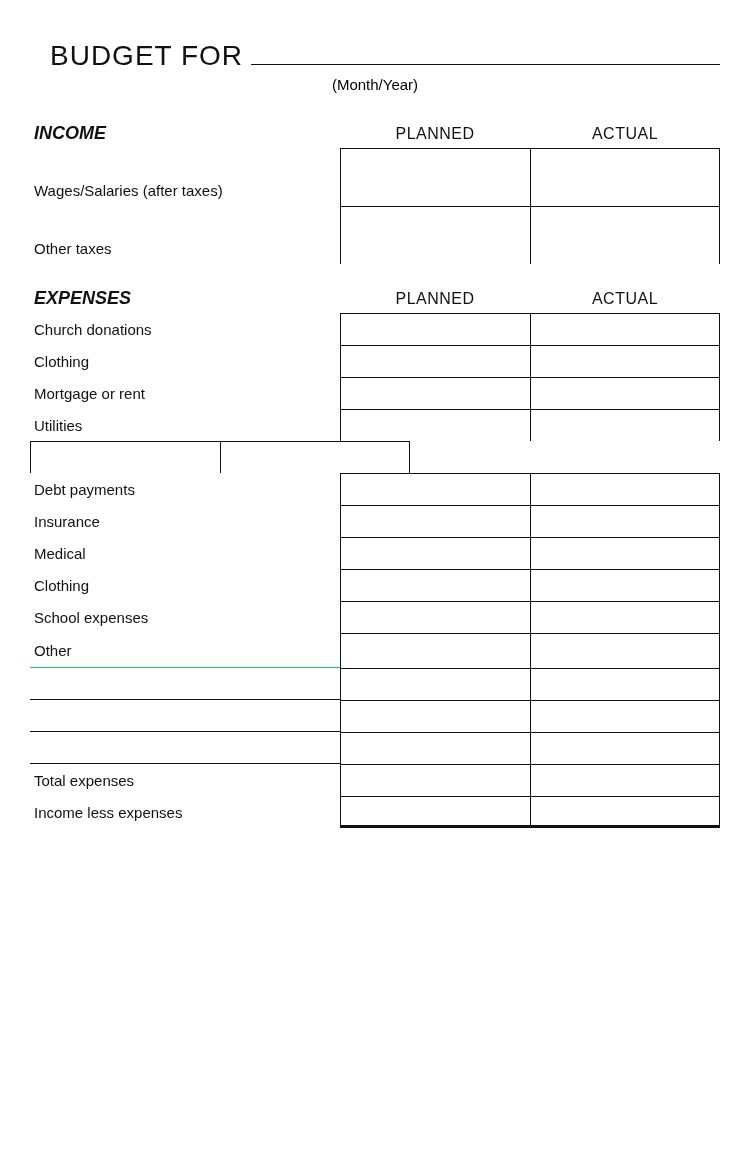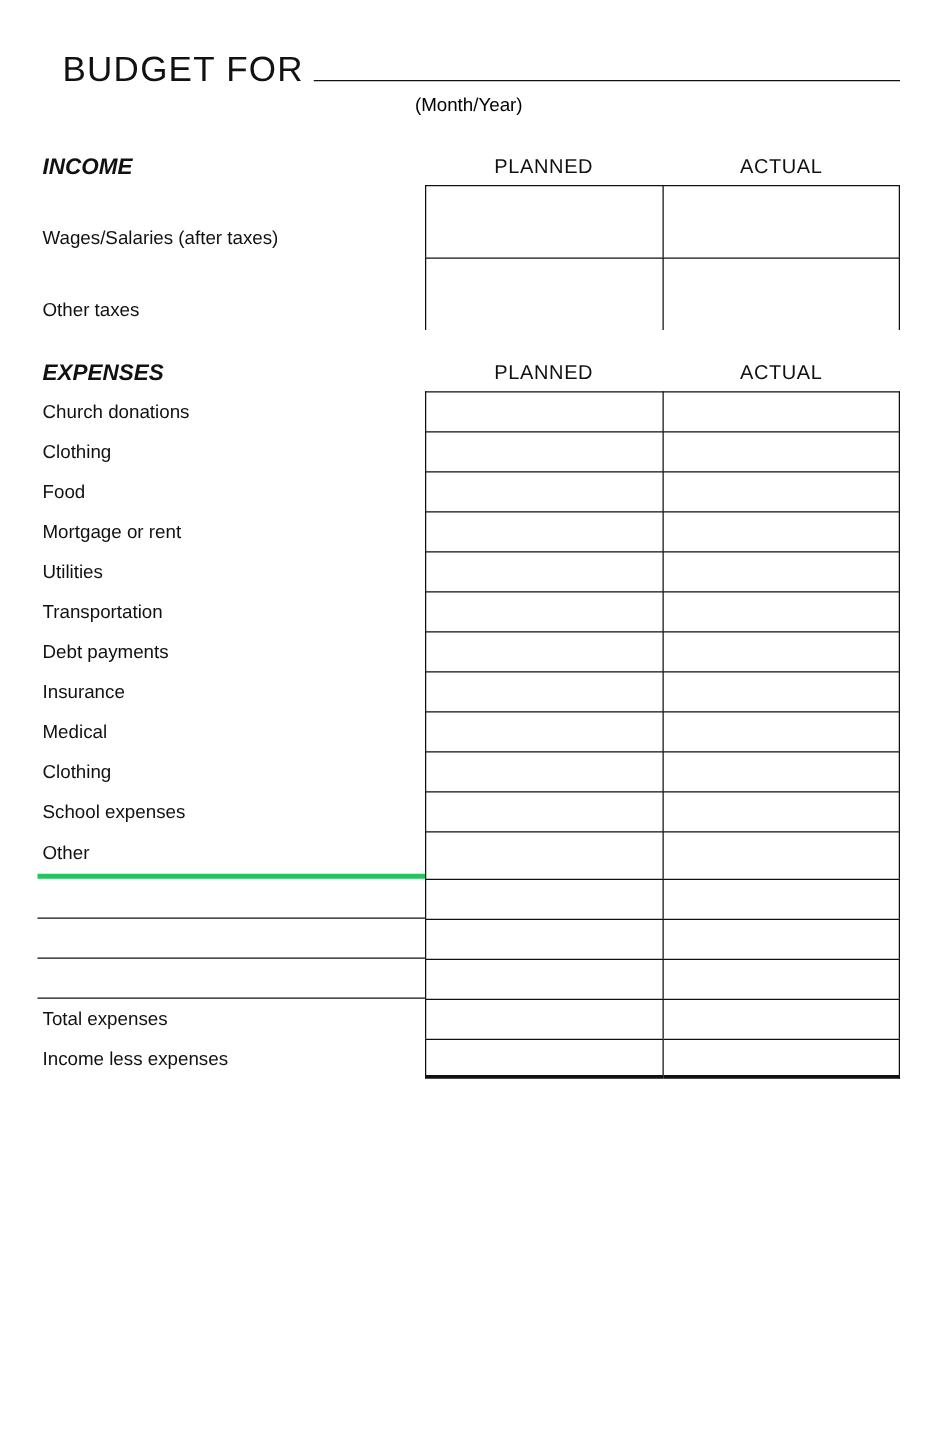--- a/index.html
+++ b/index.html
@@ -146,21 +146,21 @@
 
     .expense-label-cell {
       flex: 1;
       font-size: 15px;
       padding: 7px 4px;
       display: flex;
       align-items: center;
     }
 
     .expense-label-cell.other-row {
-      border-bottom: 4px solid #22c55e;
+      border-bottom: 1px solid #22c55e;
       margin-right: 0;
       text-align: center;
     }
 
     .expense-data-cells {
       display: flex;
       width: 380px;
     }
 
     .expense-cell {
@@ -291,29 +291,20 @@
       <div class="expense-row">
         <div class="expense-label-cell">
           <span>Clothing</span>
         </div>
         <div class="expense-data-cells">
           <div class="expense-cell"></div>
           <div class="expense-cell"></div>
         </div>
       </div>
 
-      <div class="expense-row">
-        <div class="expense-label-cell">
-          <span>Food</span>
-        </div>
-        <div class="expense-data-cells">
-          <div class="expense-cell"></div>
-          <div class="expense-cell"></div>
-        </div>
-      </div>
 
       <div class="expense-row">
         <div class="expense-label-cell">
           <span>Mortgage or rent</span>
         </div>
         <div class="expense-data-cells">
           <div class="expense-cell"></div>
           <div class="expense-cell"></div>
         </div>
       </div>
@@ -322,23 +313,20 @@
         <div class="expense-label-cell">
           <span>Utilities</span>
         </div>
         <div class="expense-data-cells">
           <div class="expense-cell"></div>
           <div class="expense-cell"></div>
         </div>
       </div>
 
       <div class="expense-row">
-        <div class="expense-label-cell">
-          <span>Transportation</span>
-        </div>
         <div class="expense-data-cells">
           <div class="expense-cell"></div>
           <div class="expense-cell"></div>
         </div>
       </div>
 
       <div class="expense-row">
         <div class="expense-label-cell">
           <span>Debt payments</span>
         </div>

